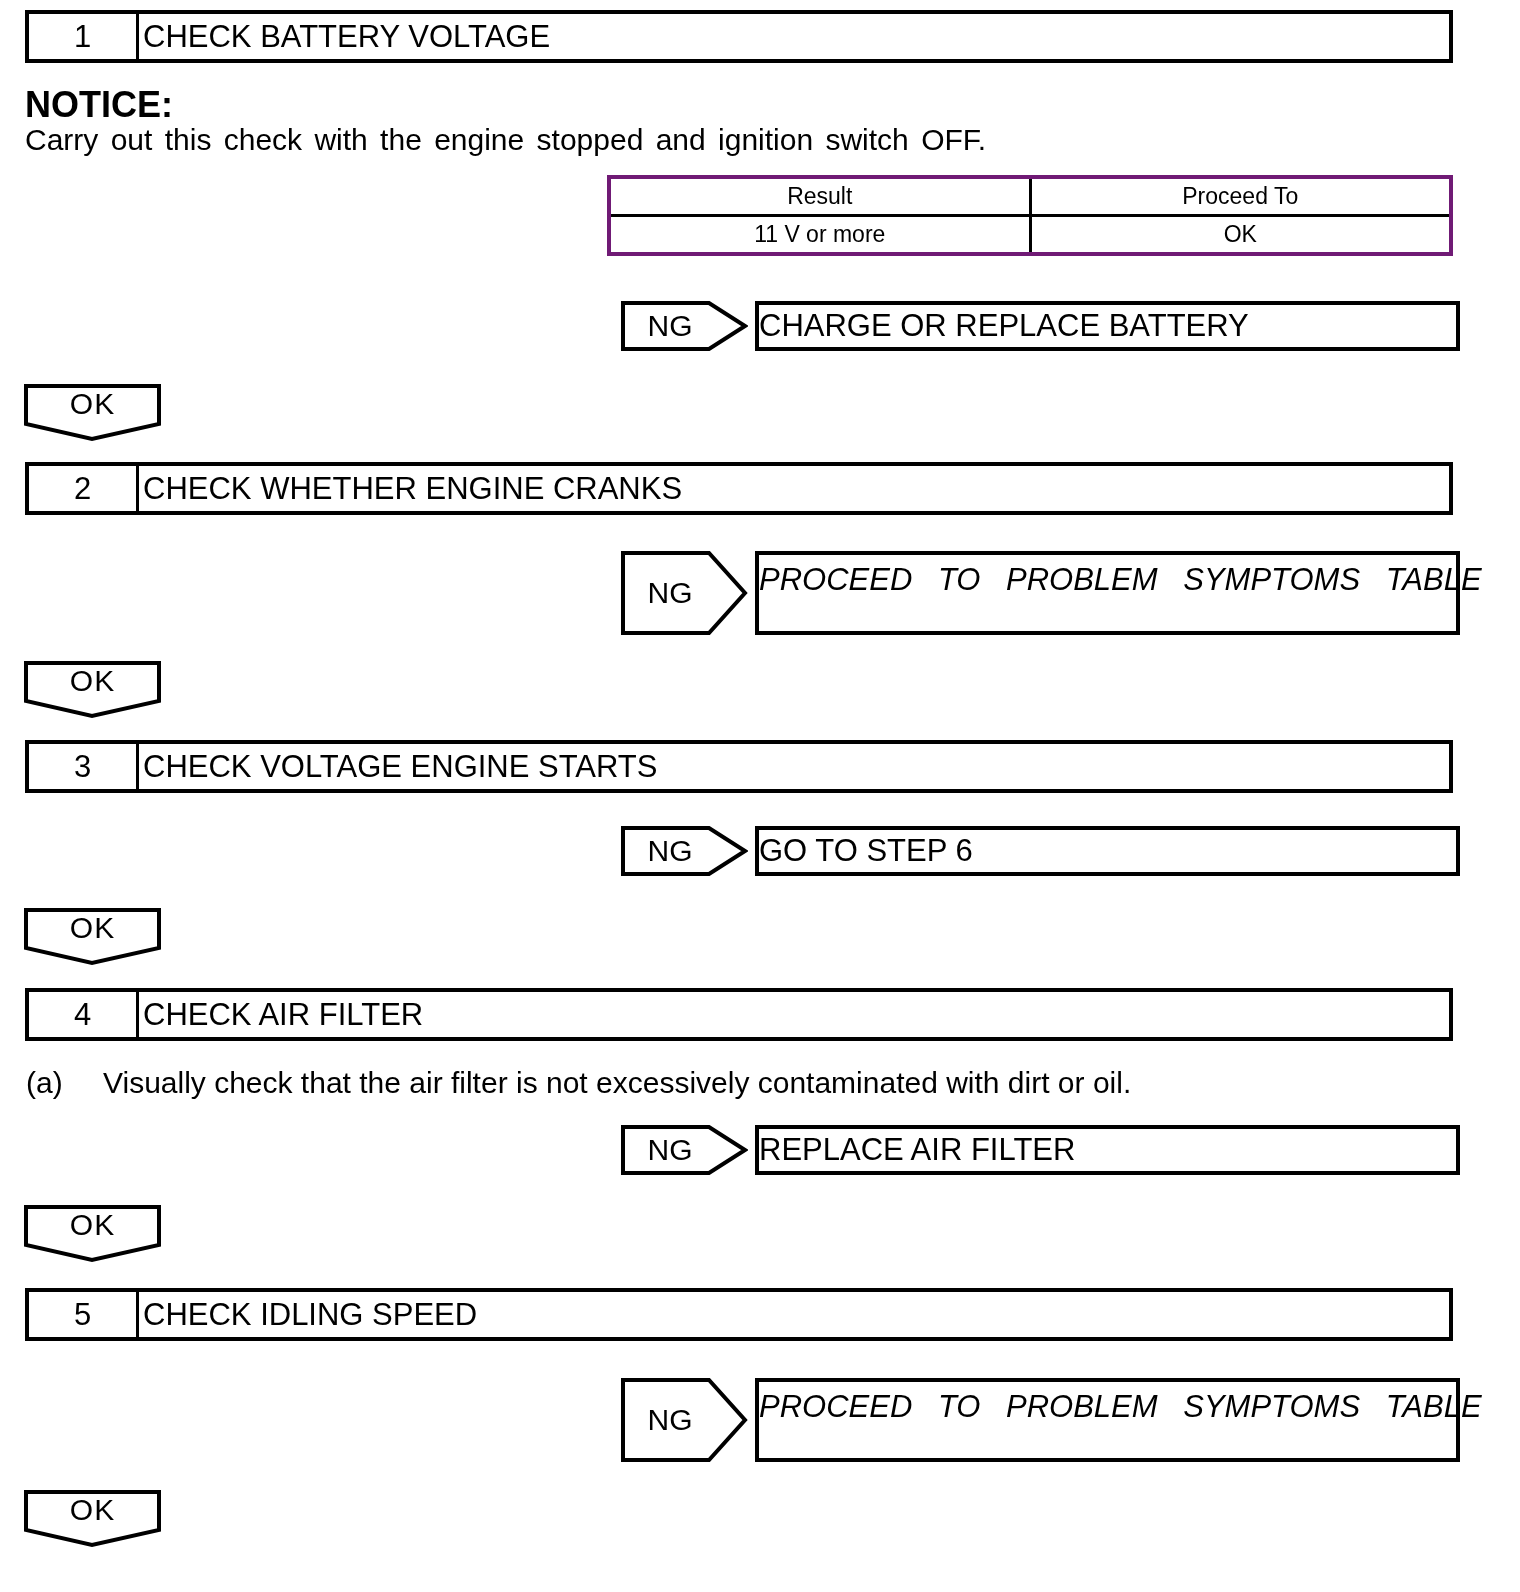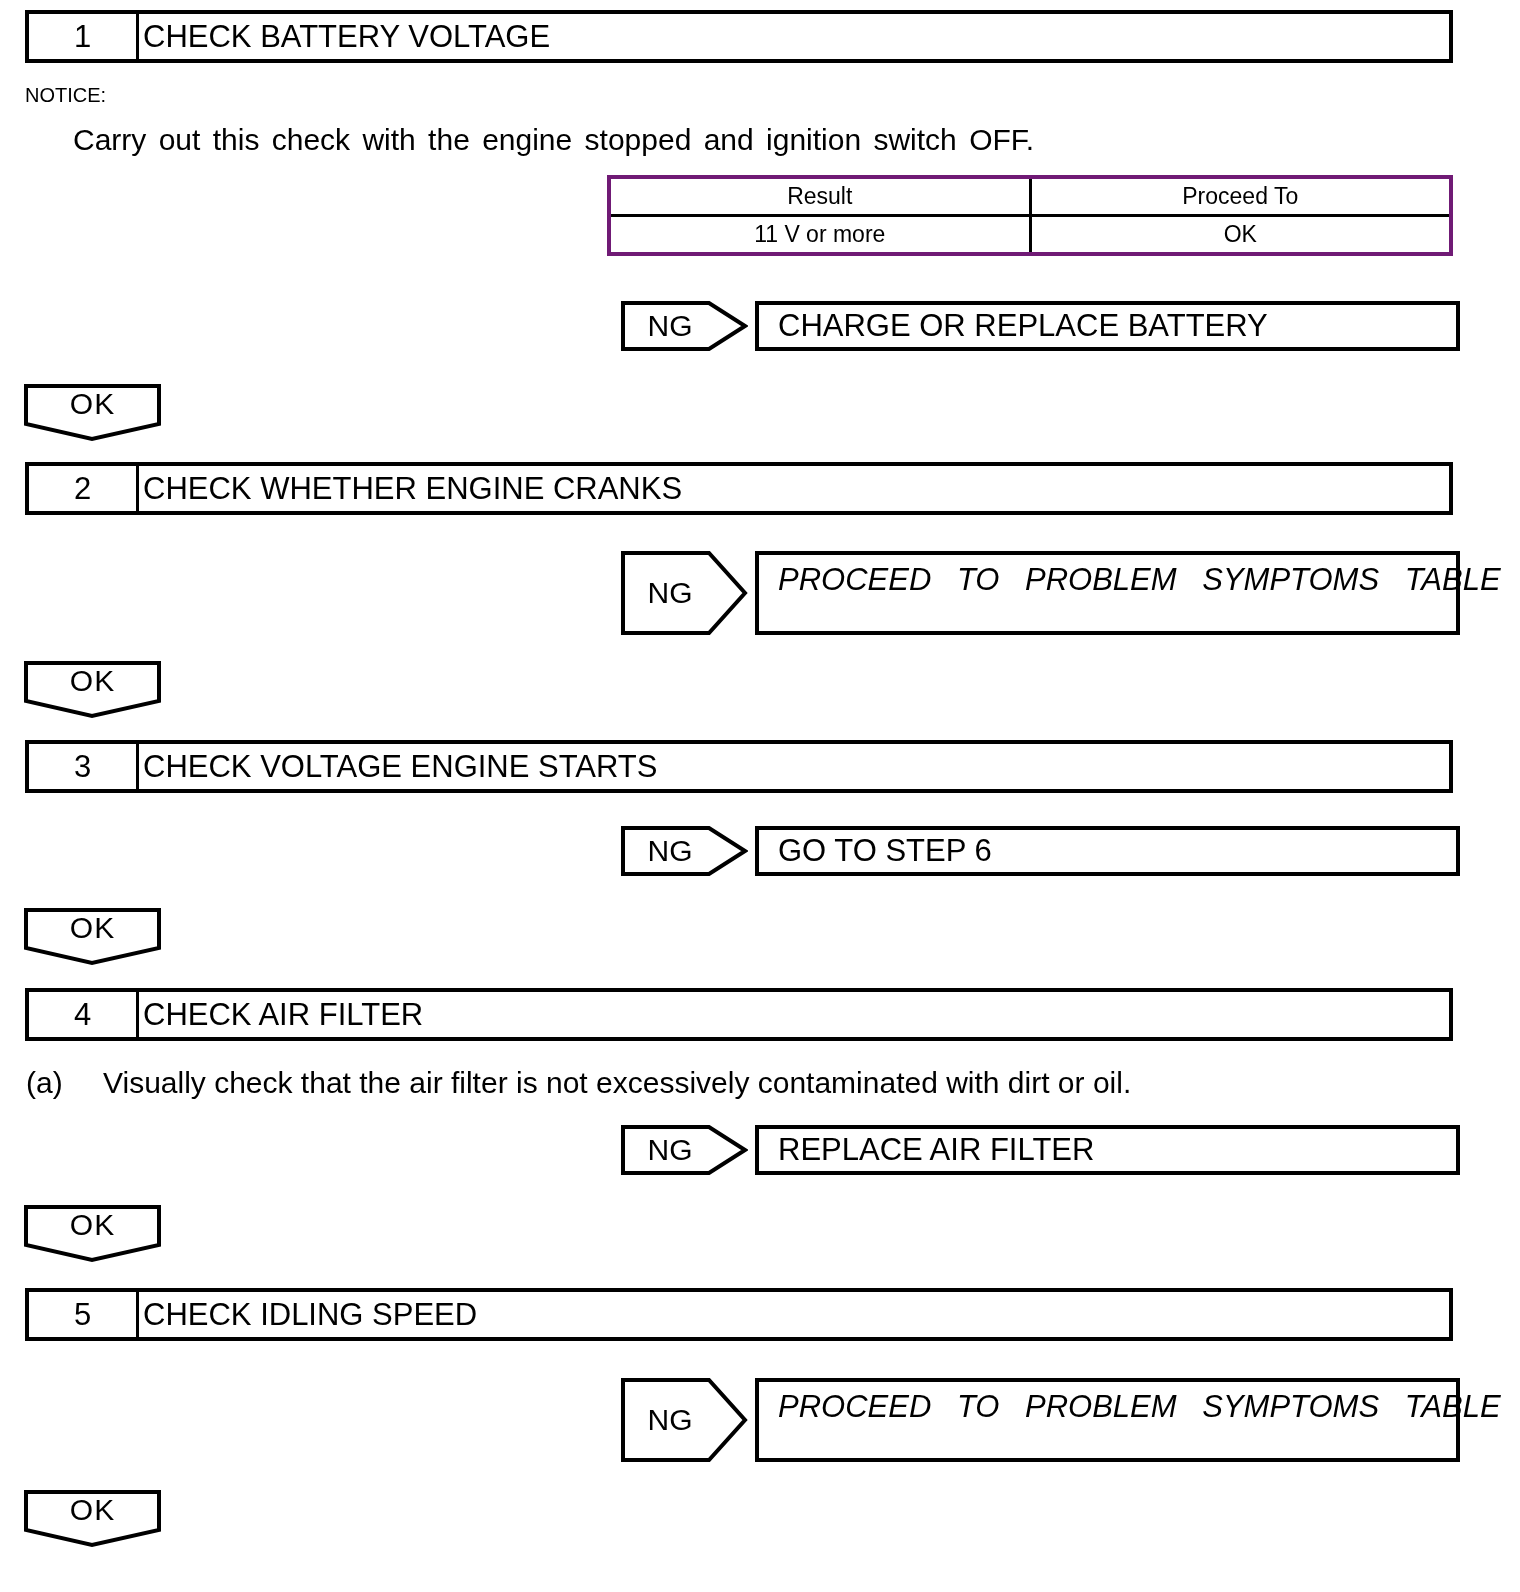--- a/index.html
+++ b/index.html
@@ -17,22 +17,22 @@
   .step-num {
     width:110px; border-right:3px solid #000; box-sizing:border-box;
     display:flex; align-items:center; justify-content:center; font-size:31px;
   }
   .step-title {
     flex:1; display:flex; align-items:center; padding-left:4px; font-size:31px;
     white-space:nowrap; overflow:hidden;border-radius:11px;
   }
 
   
-  .notice-label { position:absolute; left:25px; top:84px; font-size:20px; font-weight:normal; }
-  .notice-text  { position:absolute; left:25px; top:123px; font-size:30px; word-spacing:4px; white-space:nowrap;margin-left:48px; }
+  .notice-label { position:absolute; left:25px; top:84px; font-size:36px; font-weight:bold; }
+  .notice-text  { position:absolute; left:25px; top:123px; font-size:30px; word-spacing:4px; white-space:nowrap; }
 
   
   .result-table {
     position:absolute; left:607px; top:175px; width:846px;
     border-collapse:collapse; font-size:23px; table-layout:fixed; background:#fff;
   }
   .result-table th, .result-table td {
     border:3px solid #000; text-align:center; vertical-align:middle;
     height:35px; font-weight:normal; padding:0;
   }
@@ -43,21 +43,21 @@
   .ng-row.short { height:50px; }
   .ng-row.tall  { height:84px; }
   .ng-arrow { position:relative; width:127px; height:100%; flex:none; }
   .ng-arrow svg { display:block; width:127px; height:100%; }
   .ng-label {
     position:absolute; top:0; left:0; width:98px; height:100%;
     display:flex; align-items:center; justify-content:center; font-size:30px;
   }
   .ng-box {
     box-sizing:border-box; margin-left:7px; width:705px; height:100%;
-    border:4px solid #000; font-size:31px; padding-left:19px; background:#fff;
+    border:4px solid #000; font-size:31px; padding-left:0; background:#fff;
     white-space:nowrap;
   }
   .ng-box.center { display:flex; align-items:center; }
   .ng-box.top { padding-top:7px; }
   .justify { word-spacing:17px;font-style:italic; }
 
   
   .ok-flag { position:absolute; left:24px; width:137px; height:58px; }
   .ok-flag svg { position:absolute; left:0; top:0; width:137px; height:58px; }
   .flag-label {

